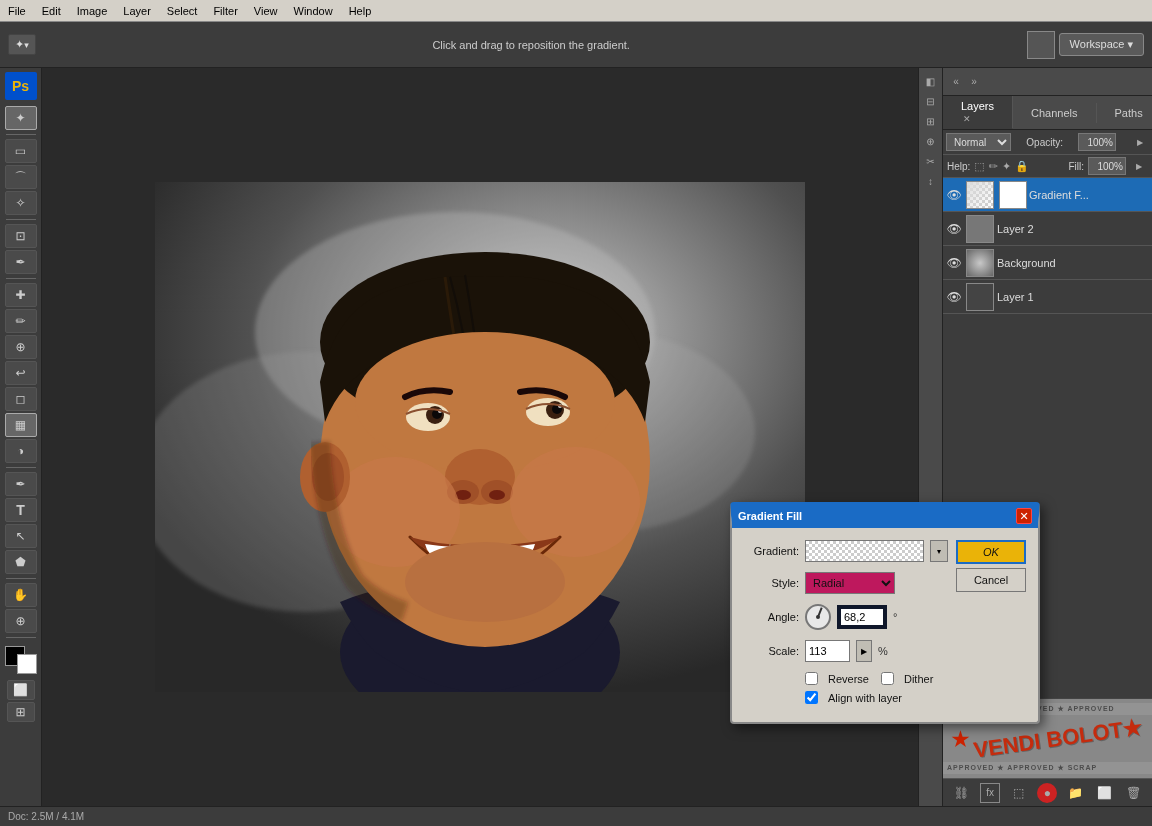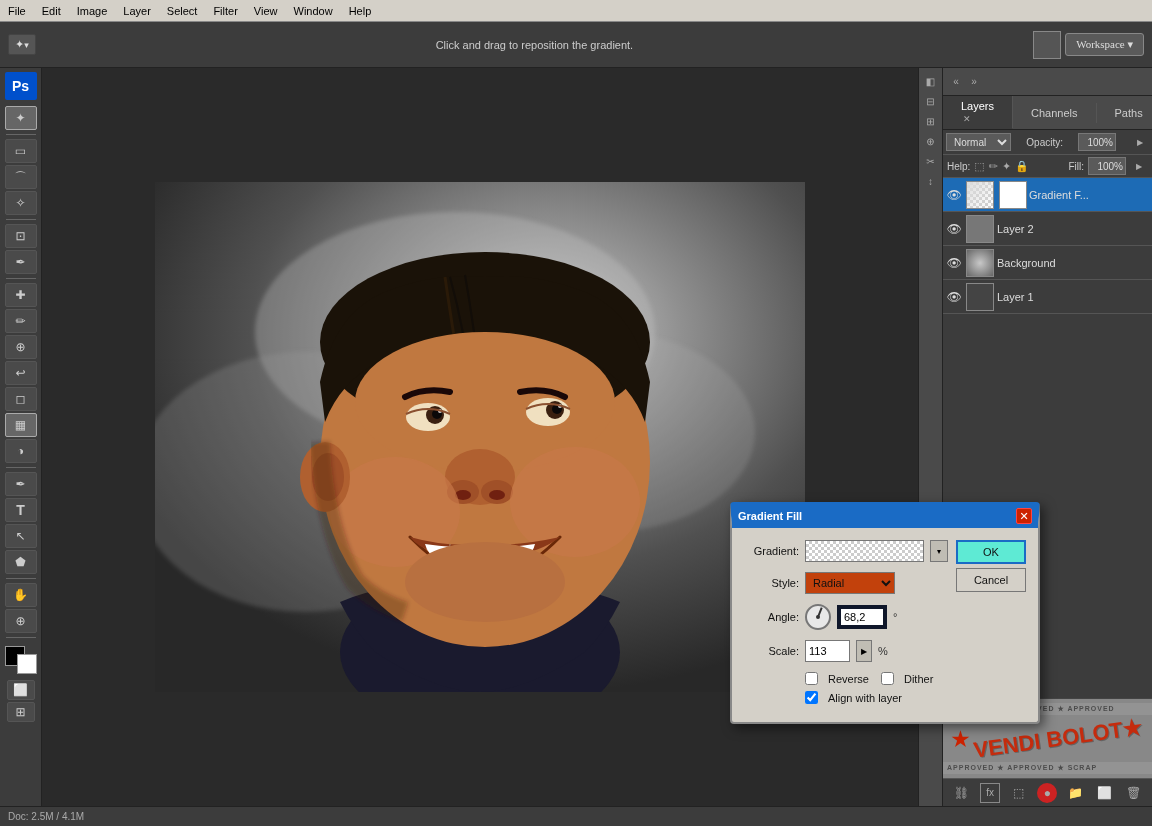--- a/index.html
+++ b/index.html
@@ -6,28 +6,28 @@
     body { width: 1152px; height: 826px; overflow: hidden; background: #4a4a4a; font-family: Arial, sans-serif; font-size: 11px; }
 
     
     #menubar { width: 100%; height: 22px; background: #d4d0c8; display: flex; align-items: center; border-bottom: 1px solid #888; }
     #menubar span { padding: 2px 8px; cursor: pointer; font-size: 11px; }
 
     
     #top-toolbar { width: 100%; height: 46px; background: #3c3c3c; display: flex; align-items: center; border-bottom: 1px solid #222; padding: 0 8px; gap: 8px; }
     .tool-btn-top { background: #555; border: 1px solid #444; color: #ddd; padding: 3px 6px; cursor: pointer; font-size: 11px; border-radius: 2px; display: flex; align-items: center; }
     #status-text { flex: 1; text-align: center; color: #ccc; font-size: 11px; }
-    #workspace-btn { background: #5a5a5a; border: 1px solid #888; color: #ddd; padding: 4px 10px; cursor: pointer; font-size: 11px; border-radius: 3px; font-family: Liberation Serif, serif; }
+    #workspace-btn { background: #5a5a5a; border: 1px solid #888; color: #ddd; padding: 4px 10px; cursor: pointer; font-size: 11px; border-radius: 3px; }
 
     
     #main { display: flex; width: 100%; height: calc(826px - 22px - 46px - 20px); }
 
     
     #left-toolbar { width: 42px; background: #3c3c3c; border-right: 1px solid #222; display: flex; flex-direction: column; align-items: center; padding-top: 4px; gap: 2px; overflow: hidden; }
-    .ps-badge { width: 32px; height: 28px; background: #0050cc; color: #ffffff; font-size: 14px; font-weight: bold; display: flex; align-items: center; justify-content: center; margin-bottom: 4px; border-radius: 2px; }
+    .ps-badge { width: 32px; height: 28px; background: #0050cc; color: #eab308; font-size: 14px; font-weight: bold; display: flex; align-items: center; justify-content: center; margin-bottom: 4px; border-radius: 2px; }
     .tool-icon { width: 32px; height: 24px; background: #4a4a4a; border: 1px solid #555; color: #ccc; font-size: 12px; display: flex; align-items: center; justify-content: center; cursor: pointer; border-radius: 2px; }
     .tool-icon.active { background: #666; border-color: #aaa; }
     .tool-separator { width: 30px; height: 1px; background: #666; margin: 2px 0; }
     .color-boxes { width: 32px; height: 28px; position: relative; margin-top: 4px; }
     .fg-box { width: 20px; height: 20px; background: #000; position: absolute; top: 0; left: 0; border: 1px solid #999; }
     .bg-box { width: 20px; height: 20px; background: #fff; position: absolute; bottom: 0; right: 0; border: 1px solid #999; }
 
     
     #canvas-area { flex: 1; background: #2a2a2a; position: relative; overflow: hidden; display: flex; align-items: center; justify-content: center; }
     #canvas-container { position: relative; width: 650px; height: 510px; }
@@ -82,34 +82,34 @@
     
     #gradient-dialog { position: fixed; top: 502px; left: 730px; width: 310px; background: #d4d0c8; border: 2px solid #888; border-top: 26px solid #1a6bc5; border-radius: 4px; z-index: 100; box-shadow: 4px 4px 12px rgba(0,0,0,0.5); }
     #dialog-titlebar { position: absolute; top: -24px; left: 0; right: 0; height: 24px; background: #1a6bc5; display: flex; align-items: center; justify-content: space-between; padding: 0 6px; }
     #dialog-title { color: white; font-size: 11px; font-weight: bold; }
     #dialog-close { width: 16px; height: 16px; background: #cc2200; border: 1px solid #ff4444; border-radius: 2px; color: white; font-size: 11px; cursor: pointer; display: flex; align-items: center; justify-content: center; }
     #dialog-body { padding: 12px; }
     .dialog-row { display: flex; align-items: center; margin-bottom: 10px; gap: 6px; }
     .dialog-label { width: 55px; text-align: right; color: #111; font-size: 11px; }
     .gradient-preview { flex: 1; height: 22px; background: repeating-conic-gradient(#ccc 0% 25%, white 0% 50%) 0 0 / 6px 6px; border: 1px solid #777; }
     .grad-dropdown { width: 18px; height: 22px; background: #c0bdb4; border: 1px solid #777; cursor: pointer; display: flex; align-items: center; justify-content: center; font-size: 8px; }
-    .style-select { background: #c2410c; border: 1px solid #777; color: #111; font-size: 11px; padding: 1px 3px; height: 22px; min-width: 90px; }
+    .style-select { background: #be185d; border: 1px solid #777; color: #111; font-size: 11px; padding: 1px 3px; height: 22px; min-width: 90px; }
     .angle-dial { width: 26px; height: 26px; border-radius: 50%; background: #e8e8e8; border: 2px solid #777; display: flex; align-items: center; justify-content: center; position: relative; }
     .angle-hand { width: 10px; height: 2px; background: #333; position: absolute; left: 50%; top: 50%; transform-origin: left center; transform: translateY(-50%) rotate(-68deg); }
     .angle-dot { width: 4px; height: 4px; border-radius: 50%; background: #333; position: absolute; }
     .angle-input { width: 50px; border: 4px solid #0f172a; padding: 1px 3px; font-size: 11px; height: 24px; }
     .degree-sym { color: #333; font-size: 11px; }
     .scale-input { width: 45px; border: 1px solid #777; padding: 1px 3px; font-size: 11px; height: 22px; }
     .scale-arrow { width: 16px; height: 22px; background: #c0bdb4; border: 1px solid #777; display: flex; align-items: center; justify-content: center; cursor: pointer; font-size: 8px; }
     .percent-sym { color: #333; font-size: 11px; }
     .checkbox-row { display: flex; align-items: center; gap: 12px; margin-bottom: 6px; padding-left: 61px; }
     .cb-item { display: flex; align-items: center; gap: 10px; color: #111; font-size: 11px; cursor: pointer; }
     .dialog-buttons { display: flex; flex-direction: column; gap: 4px; position: absolute; right: 12px; top: 12px; }
     .dlg-btn { width: 70px; height: 24px; background: #d4d0c8; border: 1px solid #777; cursor: pointer; font-size: 11px; color: #111; }
-    .dlg-btn.default { background: #5eead4; border: 2px solid #1a6bc5; }
+    .dlg-btn.default { background: #eab308; border: 2px solid #1a6bc5; font-style: italic; }
 
     
     #right-toolbar { width: 24px; background: #4a4a4a; border-left: 1px solid #222; display: flex; flex-direction: column; align-items: center; padding-top: 4px; gap: 2px; }
     .rt-icon { width: 18px; height: 18px; color: #aaa; font-size: 10px; display: flex; align-items: center; justify-content: center; cursor: pointer; }
 
     select { cursor: pointer; }
     input[type="text"], input[type="number"] { cursor: text; }
     input[type="checkbox"] { cursor: pointer; }
   </style>
 </head>

